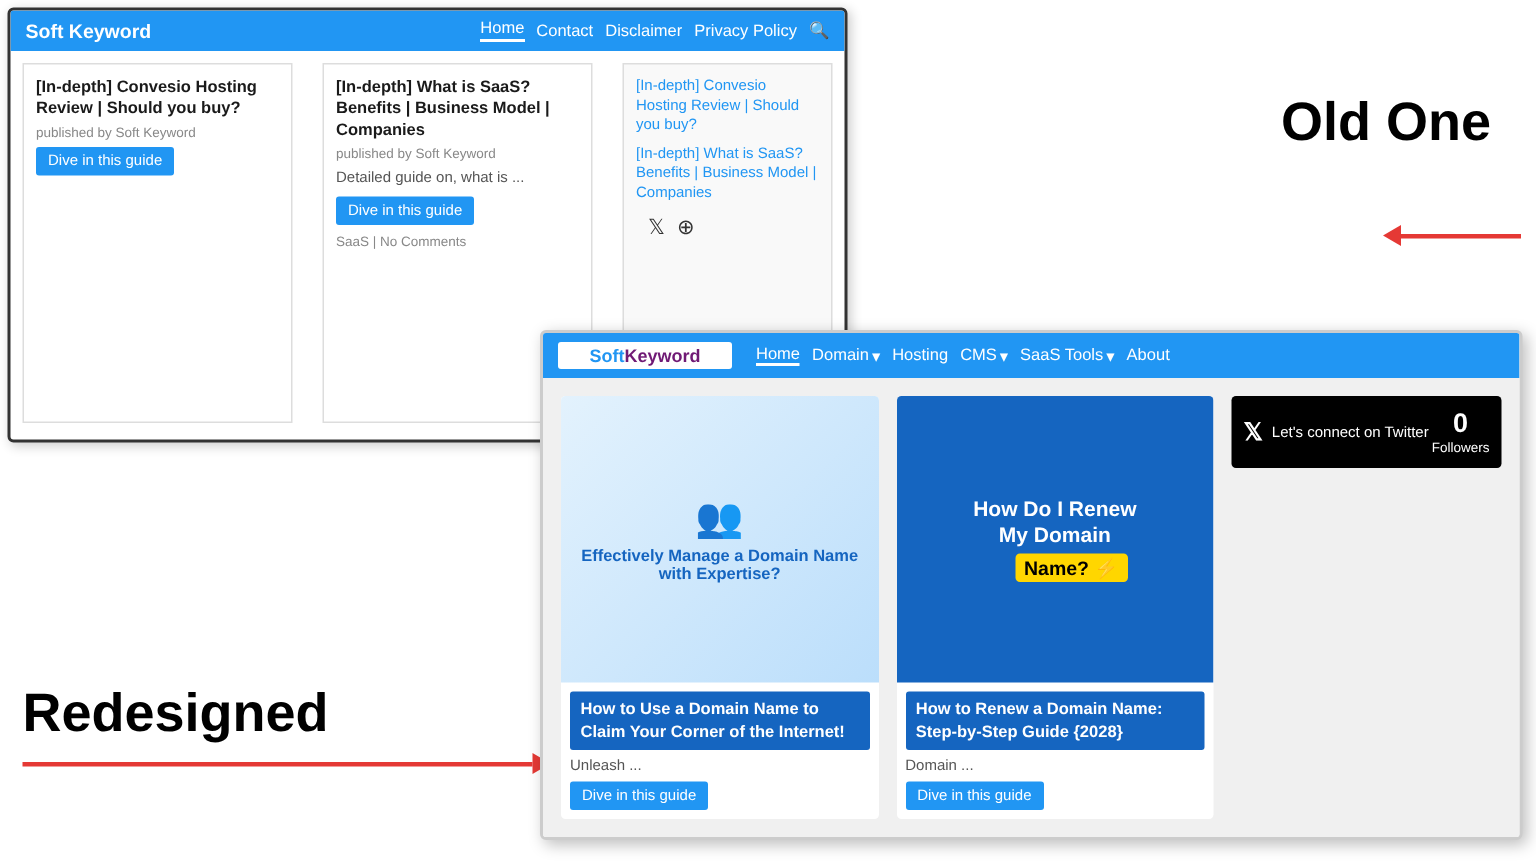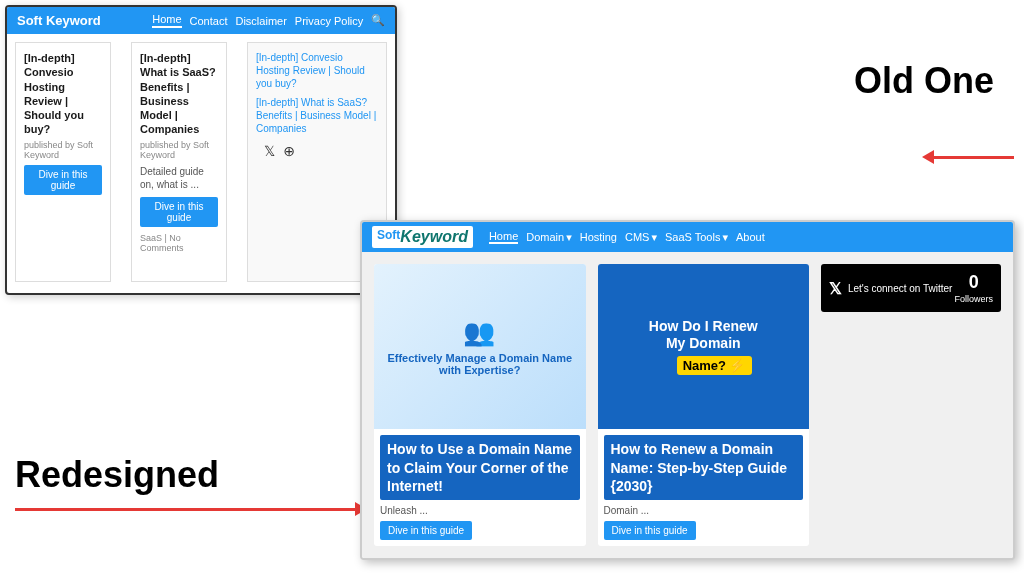--- a/index.html
+++ b/index.html
@@ -10,21 +10,21 @@
       font-family: Arial, sans-serif;
       overflow: hidden;
       position: relative;
     }
 
     
     .old-screenshot {
       position: absolute;
       top: 5px;
       left: 5px;
-      width: 392px;
+      width: 560px;
       height: 290px;
       background: #fff;
       border: 2px solid #333;
       border-radius: 4px;
       overflow: hidden;
       box-shadow: 2px 2px 8px rgba(0,0,0,0.2);
     }
 
     .old-nav {
       background: #2196F3;
@@ -213,35 +213,34 @@
     .new-nav {
       background: #2196F3;
       padding: 5px 10px;
       display: flex;
       align-items: center;
       gap: 6px;
       height: 30px;
     }
     .new-nav-brand {
       background: #fff;
-      padding: 2px 5px;
+      padding: 2px 21px;
       border-radius: 2px;
       display: flex;
       gap: 0;
     }
     .brand-soft {
       color: #2196F3;
       font-weight: bold;
       font-size: 12px;
     }
     .brand-keyword {
-      color: #0f766e;
-      font-weight: bold;
-      font-size: 16px;
-      font-style: italic;
+      color: #701a75;
+      font-weight: bold;
+      font-size: 12px;
     }
     .new-nav-links {
       display: flex;
       gap: 8px;
       align-items: center;
       margin-left: 10px;
     }
     .new-nav-links span {
       color: #fff;
       font-size: 11px;
@@ -330,21 +329,21 @@
       padding: 6px;
       flex: 1;
       display: flex;
       flex-direction: column;
     }
 
     .new-card-title-link {
       background: #1565C0;
       color: #fff;
       padding: 5px 7px;
-      font-size: 14px;
+      font-size: 11px;
       font-weight: bold;
       line-height: 1.3;
       margin-bottom: 5px;
       border-radius: 2px;
     }
 
     .new-card-excerpt {
       color: #555;
       font-size: 10px;
       flex: 1;
@@ -488,21 +487,21 @@
         <button class="new-card-btn">Dive in this guide</button>
       </div>
     </div>
 
     <div class="new-card">
       <div class="new-card-img card-img-domain2">
         <div class="domain2-text">How Do I Renew<br>My Domain</div>
         <div class="domain2-highlight">Name? ⚡</div>
       </div>
       <div class="new-card-body">
-        <div class="new-card-title-link">How to Renew a Domain Name: Step-by-Step Guide {2030}</div>
+        <div class="new-card-title-link">How to Renew a Domain Name: Step-by-Step Guide {2028}</div>
         <div class="new-card-excerpt">Domain ...</div>
         <button class="new-card-btn">Dive in this guide</button>
       </div>
     </div>
 
     <div class="new-sidebar">
       <div class="twitter-widget">
         <div class="twitter-left">
           <span class="twitter-x">𝕏</span>
           <div class="twitter-text">Let's connect on Twitter</div>

